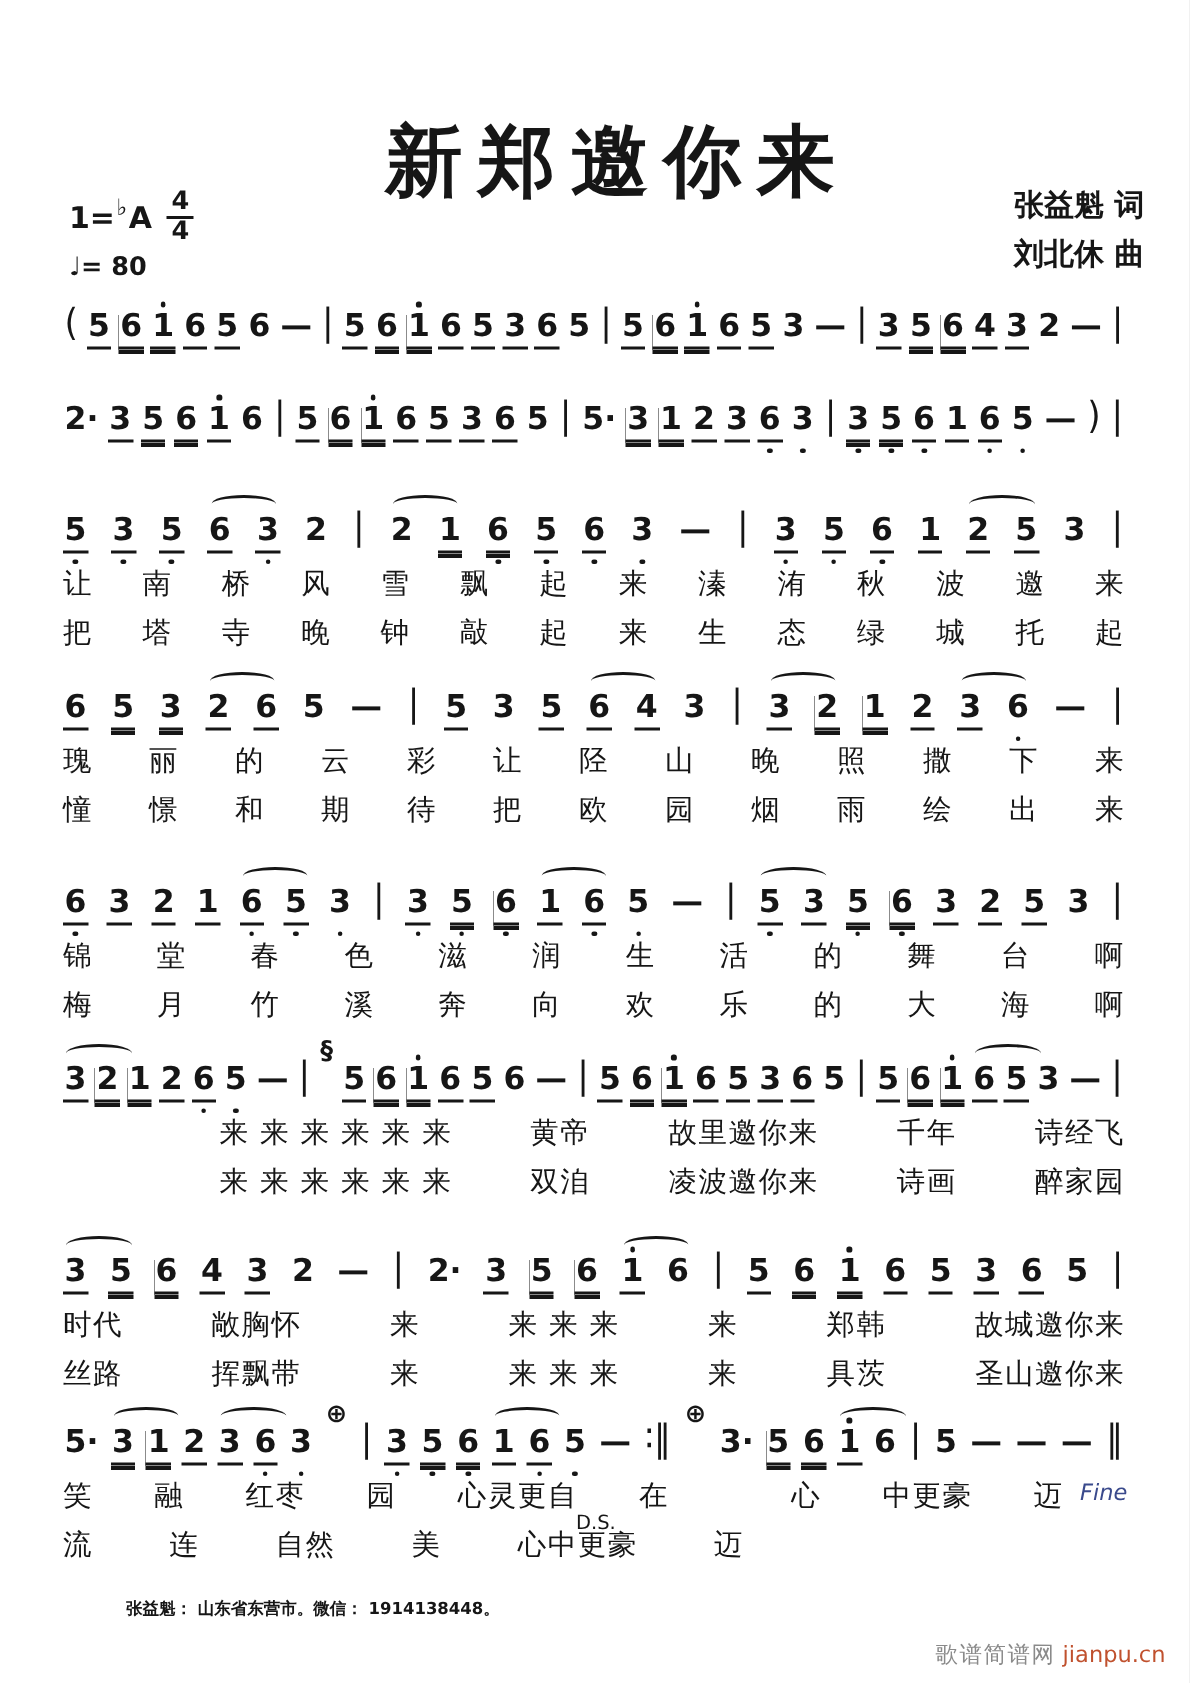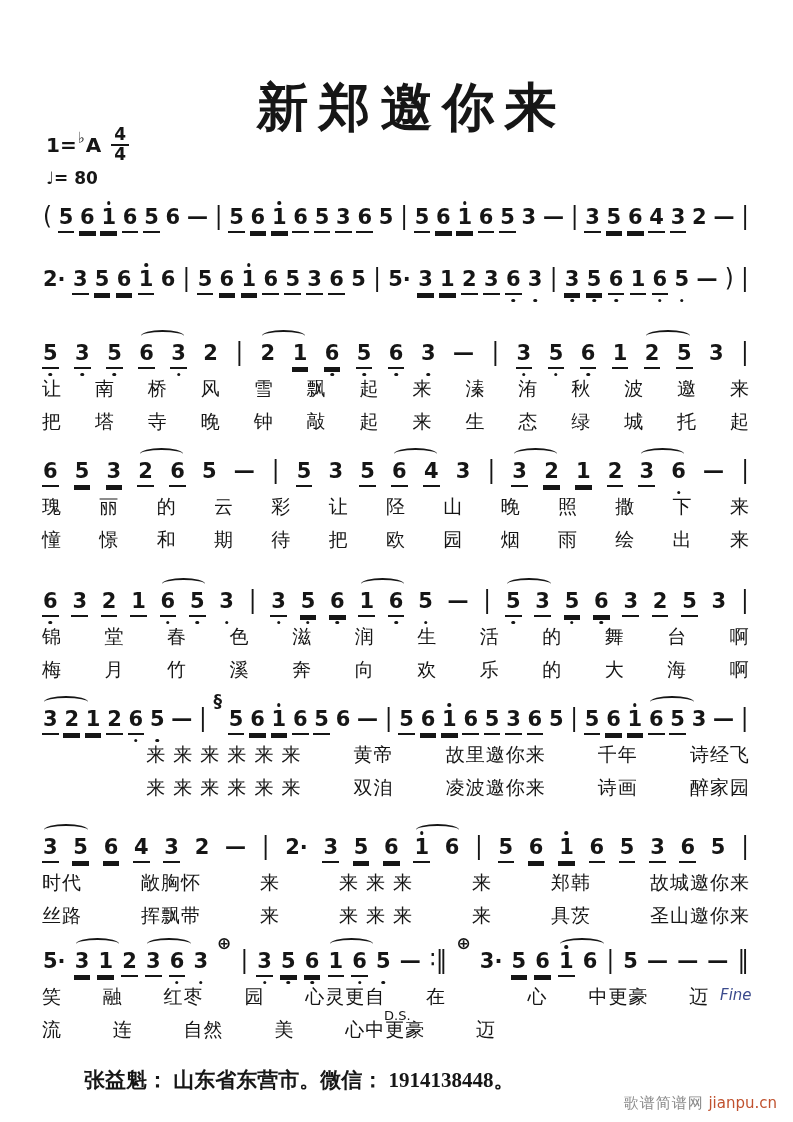--- a/index.html
+++ b/index.html
@@ -23,21 +23,21 @@
   .note .g.bar{font-weight:400;font-size:23px;transform:scaleY(1.08);}
   .note.sym{transform:translateY(-20px);font-size:16px;}
   .note.sym .g{font-size:17px;}
   .hd{position:absolute;left:50%;top:-6px;width:3.5px;height:3.5px;background:var(--ink,#161616);border-radius:50%;transform:translateX(-50%);}
   .ld{position:absolute;left:50%;bottom:-7px;width:3.5px;height:3.5px;background:var(--ink,#161616);border-radius:50%;transform:translateX(-50%);}
   .arc{position:absolute;left:15%;top:-13px;width:260%;height:10px;border-top:2px solid var(--ink,#161616);border-radius:100% 100% 0 0;}
   .lyr{display:flex;justify-content:space-between;margin-top:7px;font-size:19px;}
   .lyr .syl{white-space:pre;letter-spacing:1px;}
   .mark-fine{position:absolute;left:720px;top:986px;font-size:15px;color:var(--fine,#3a4a8c);font-style:italic;}
   .mark-ds{position:absolute;left:384px;top:1008px;font-size:13px;font-weight:400;}
-  .footer{position:absolute;left:84px;top:1064px;font-size:21px;line-height:1.6;font-weight:600;font-family:Liberation Serif, serif;}
+  .footer{position:absolute;left:84px;top:1064px;font-size:11px;line-height:1.6;font-weight:600;}
   .watermark{position:absolute;right:16px;top:1094px;font-size:15px;}
   .wm-site{color:var(--wm-site,#8a8a8a);letter-spacing:1px;text-align:right;}
   .wm-url{color:var(--wm-url,#c0512e);font-weight:400;text-decoration:none;}
 </style>
 </head>
 <body>
 
 <div class="sheet" style="--ink: #161616; --fine: #3a4a8c; --wm-site: #8a8a8a; --wm-url: #c0512e;">
 
   <h1 class="title">新郑邀你来</h1>
@@ -47,20 +47,24 @@
       <span class="flat">♭</span>
       <span>A</span>
     <span class="frac">
       <span class="num">4</span>
       <span class="den">4</span>
     </span>
   </div>
 
   <div class="tempo">♩= 80</div>
 
+  <div class="credits">
+    <div>张益魁 词</div>
+    <div>刘北休 曲</div>
+  </div>
 
   <div class="line-block" style="top:190px">
     <div class="notes">
         <span class="note"><span class="g bar">(</span></span>
         <span class="note"><span class="g u1">5</span></span>
         <span class="note"><span class="g u2">6</span></span>
         <span class="note"><span class="g u2">1</span><i class="hd"></i></span>
         <span class="note"><span class="g u1">6</span></span>
         <span class="note"><span class="g u1">5</span></span>
         <span class="note"><span class="g">6</span></span>

